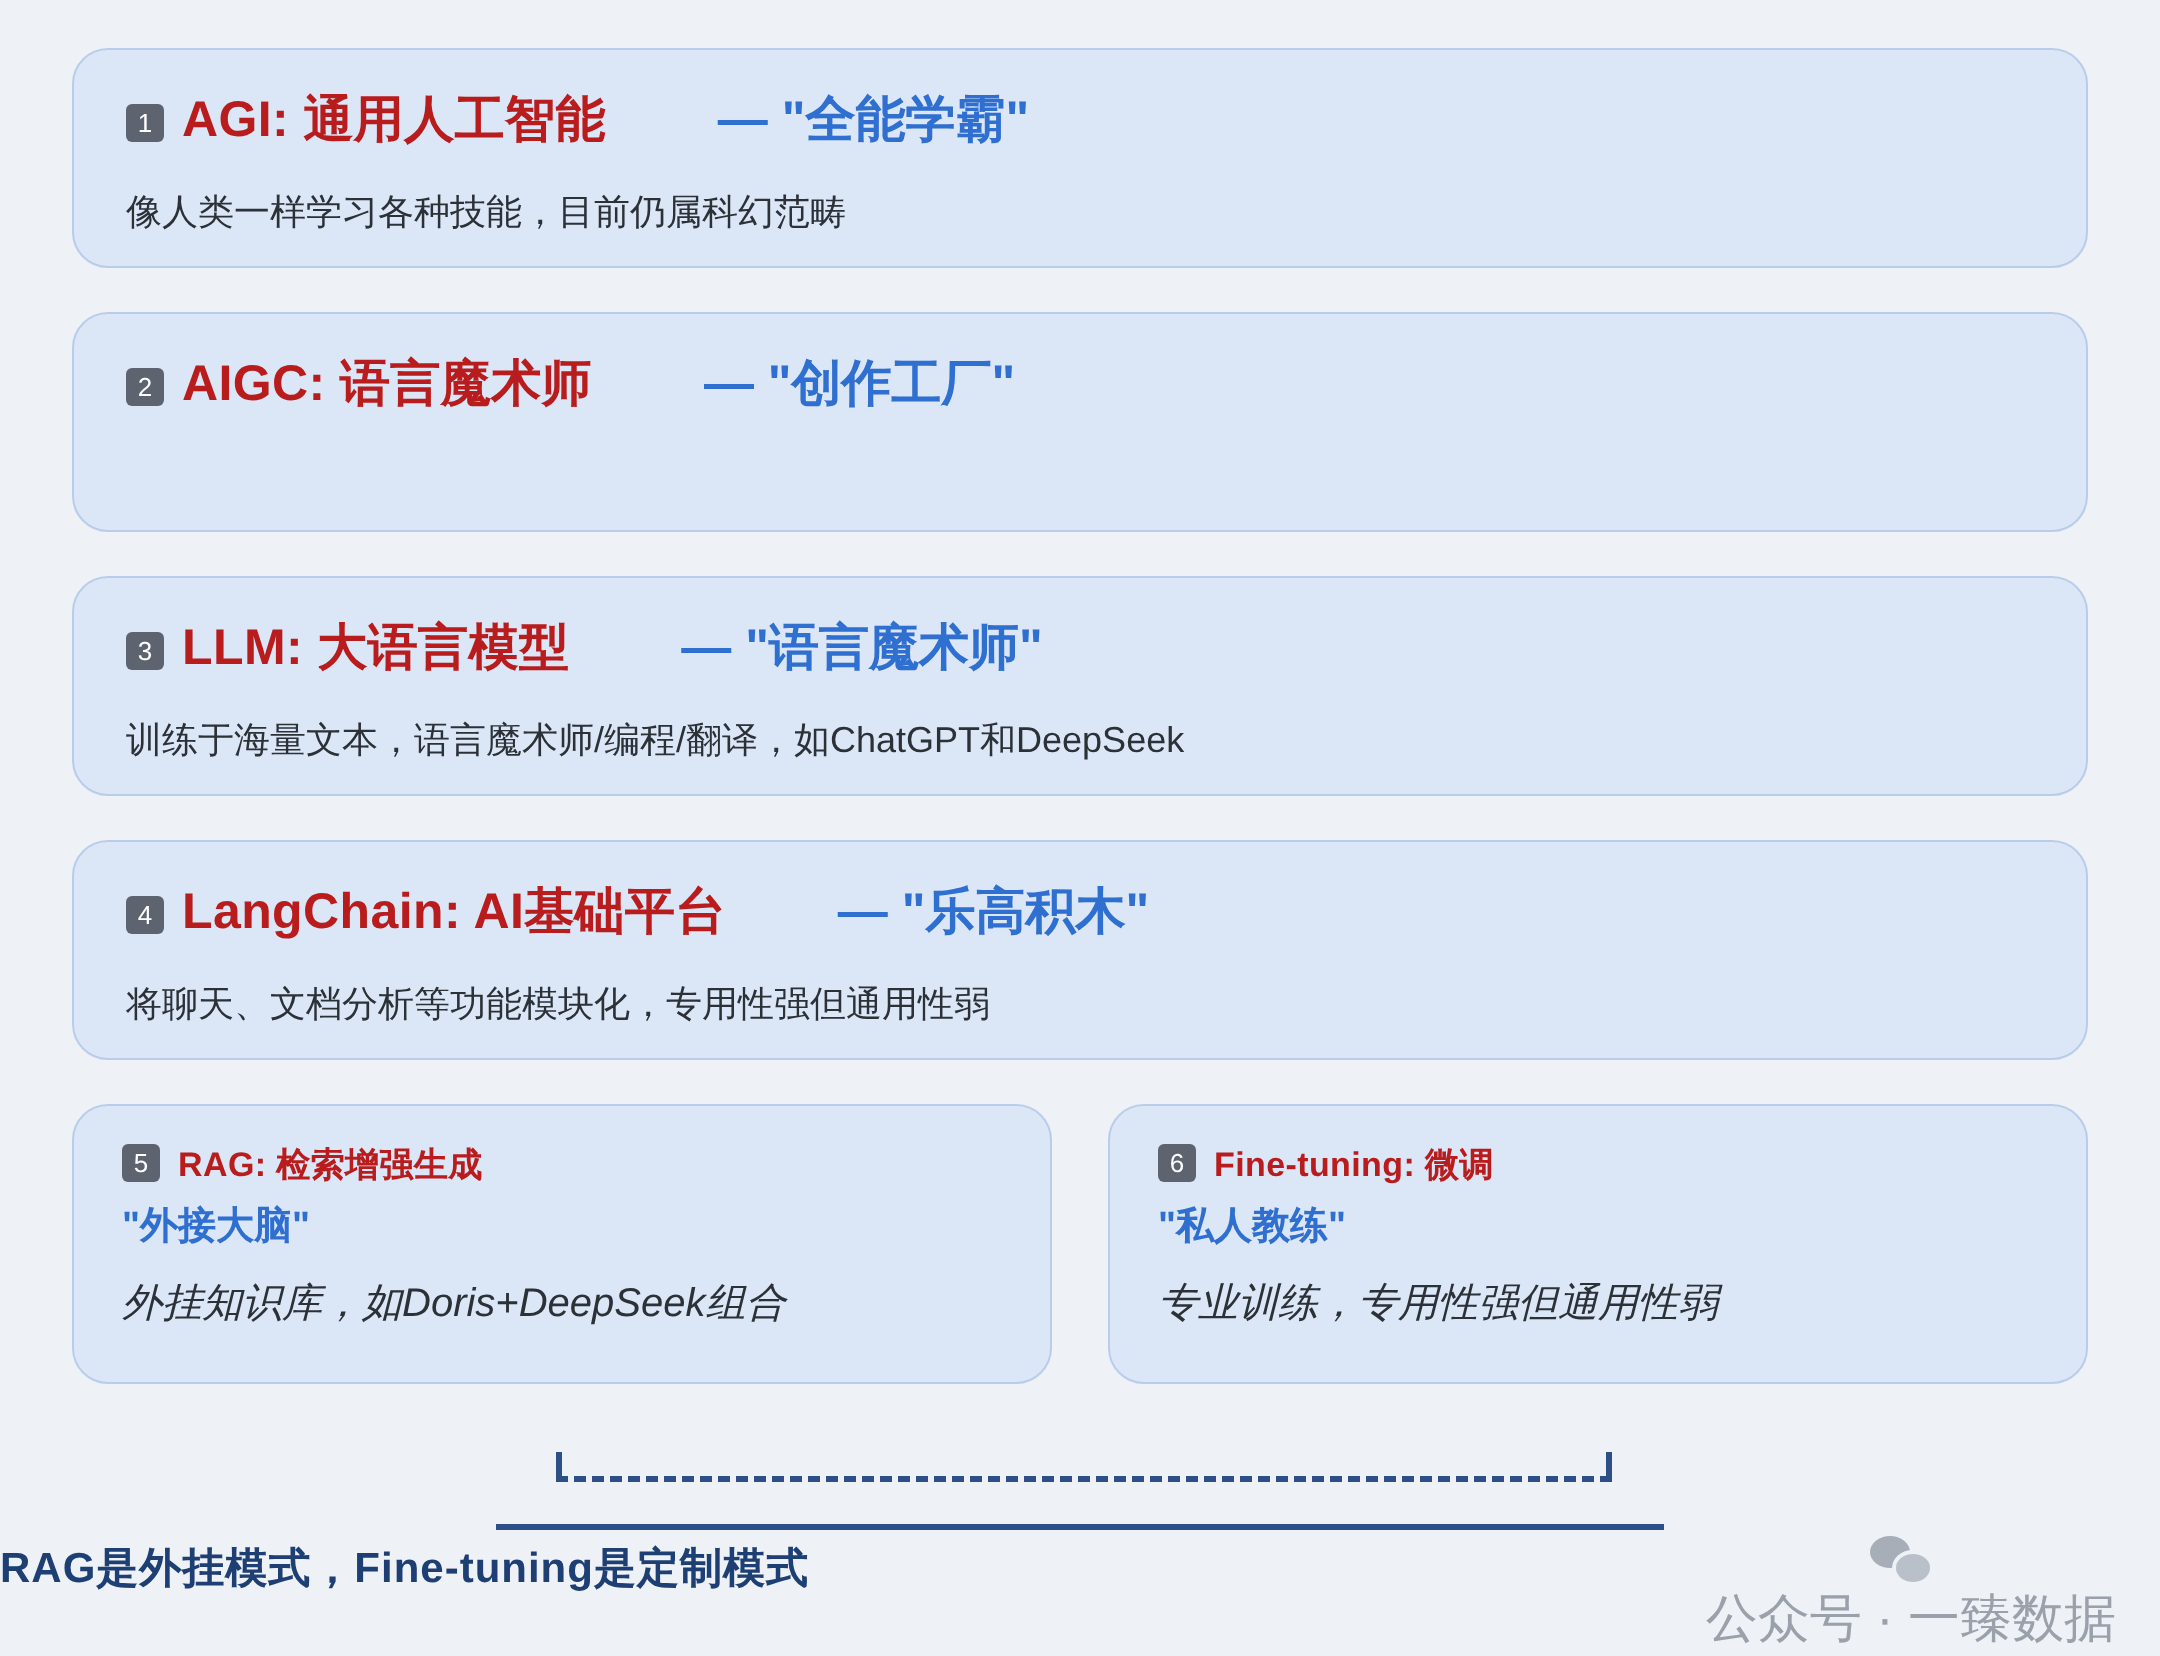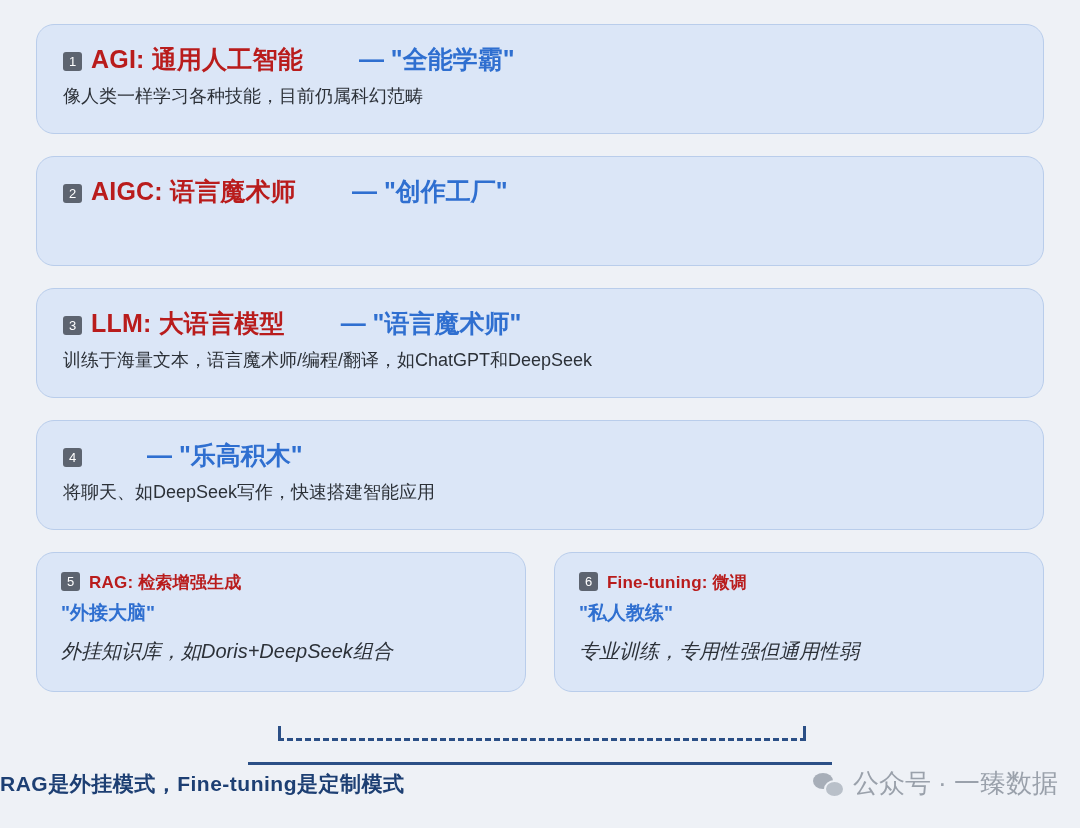--- a/index.html
+++ b/index.html
@@ -59,21 +59,21 @@
   }
   .nick {
     color: #2f6fd0;
     font-size: 25px;
     font-weight: bold;
     margin-left: 56px;
   }
   .desc {
     color: #2c3138;
     font-size: 18px;
-    margin-top: 8px;
+    margin-top: 18px;
     white-space: nowrap;
   }
   .row-two {
     display: flex;
     gap: 28px;
   }
   .row-two .card {
     flex: 1;
     height: 140px;
     padding: 18px 24px;
@@ -136,20 +136,21 @@
   }
   .watermark {
     position: absolute;
     right: 22px;
     top: 48px;
     display: flex;
     align-items: center;
     color: #9aa1ab;
     font-size: 26px;
     white-space: nowrap;
+    flex-direction: column;
   }
   .wechat-icon {
     display: inline-block;
     width: 30px;
     height: 26px;
     margin-right: 10px;
     position: relative;
   }
   .wechat-icon .b1 {
     position: absolute;
@@ -194,23 +195,24 @@
       <span class="badge">3</span>
       <span class="title">LLM: 大语言模型</span>
       <span class="nick">— "语言魔术师"</span>
     </div>
     <div class="desc">训练于海量文本，语言魔术师/编程/翻译，如ChatGPT和DeepSeek</div>
   </div>
 
   <div class="card full">
     <div class="card-head">
       <span class="badge">4</span>
+      <span class="title">LangChain: AI基础平台</span>
       <span class="nick">— "乐高积木"</span>
     </div>
-    <div class="desc">将聊天、如DeepSeek写作，快速搭建智能应用</div>
+    <div class="desc">将聊天、文档分析等功能模块化，专用性强但通用性弱</div>
   </div>
 
   <div class="row-two">
     <div class="card">
       <div class="card-head">
         <span class="badge">5</span>
         <span class="title">RAG: 检索增强生成</span>
       </div>
       <div class="nick-line">"外接大脑"</div>
       <div class="desc">外挂知识库，如Doris+DeepSeek组合</div>

